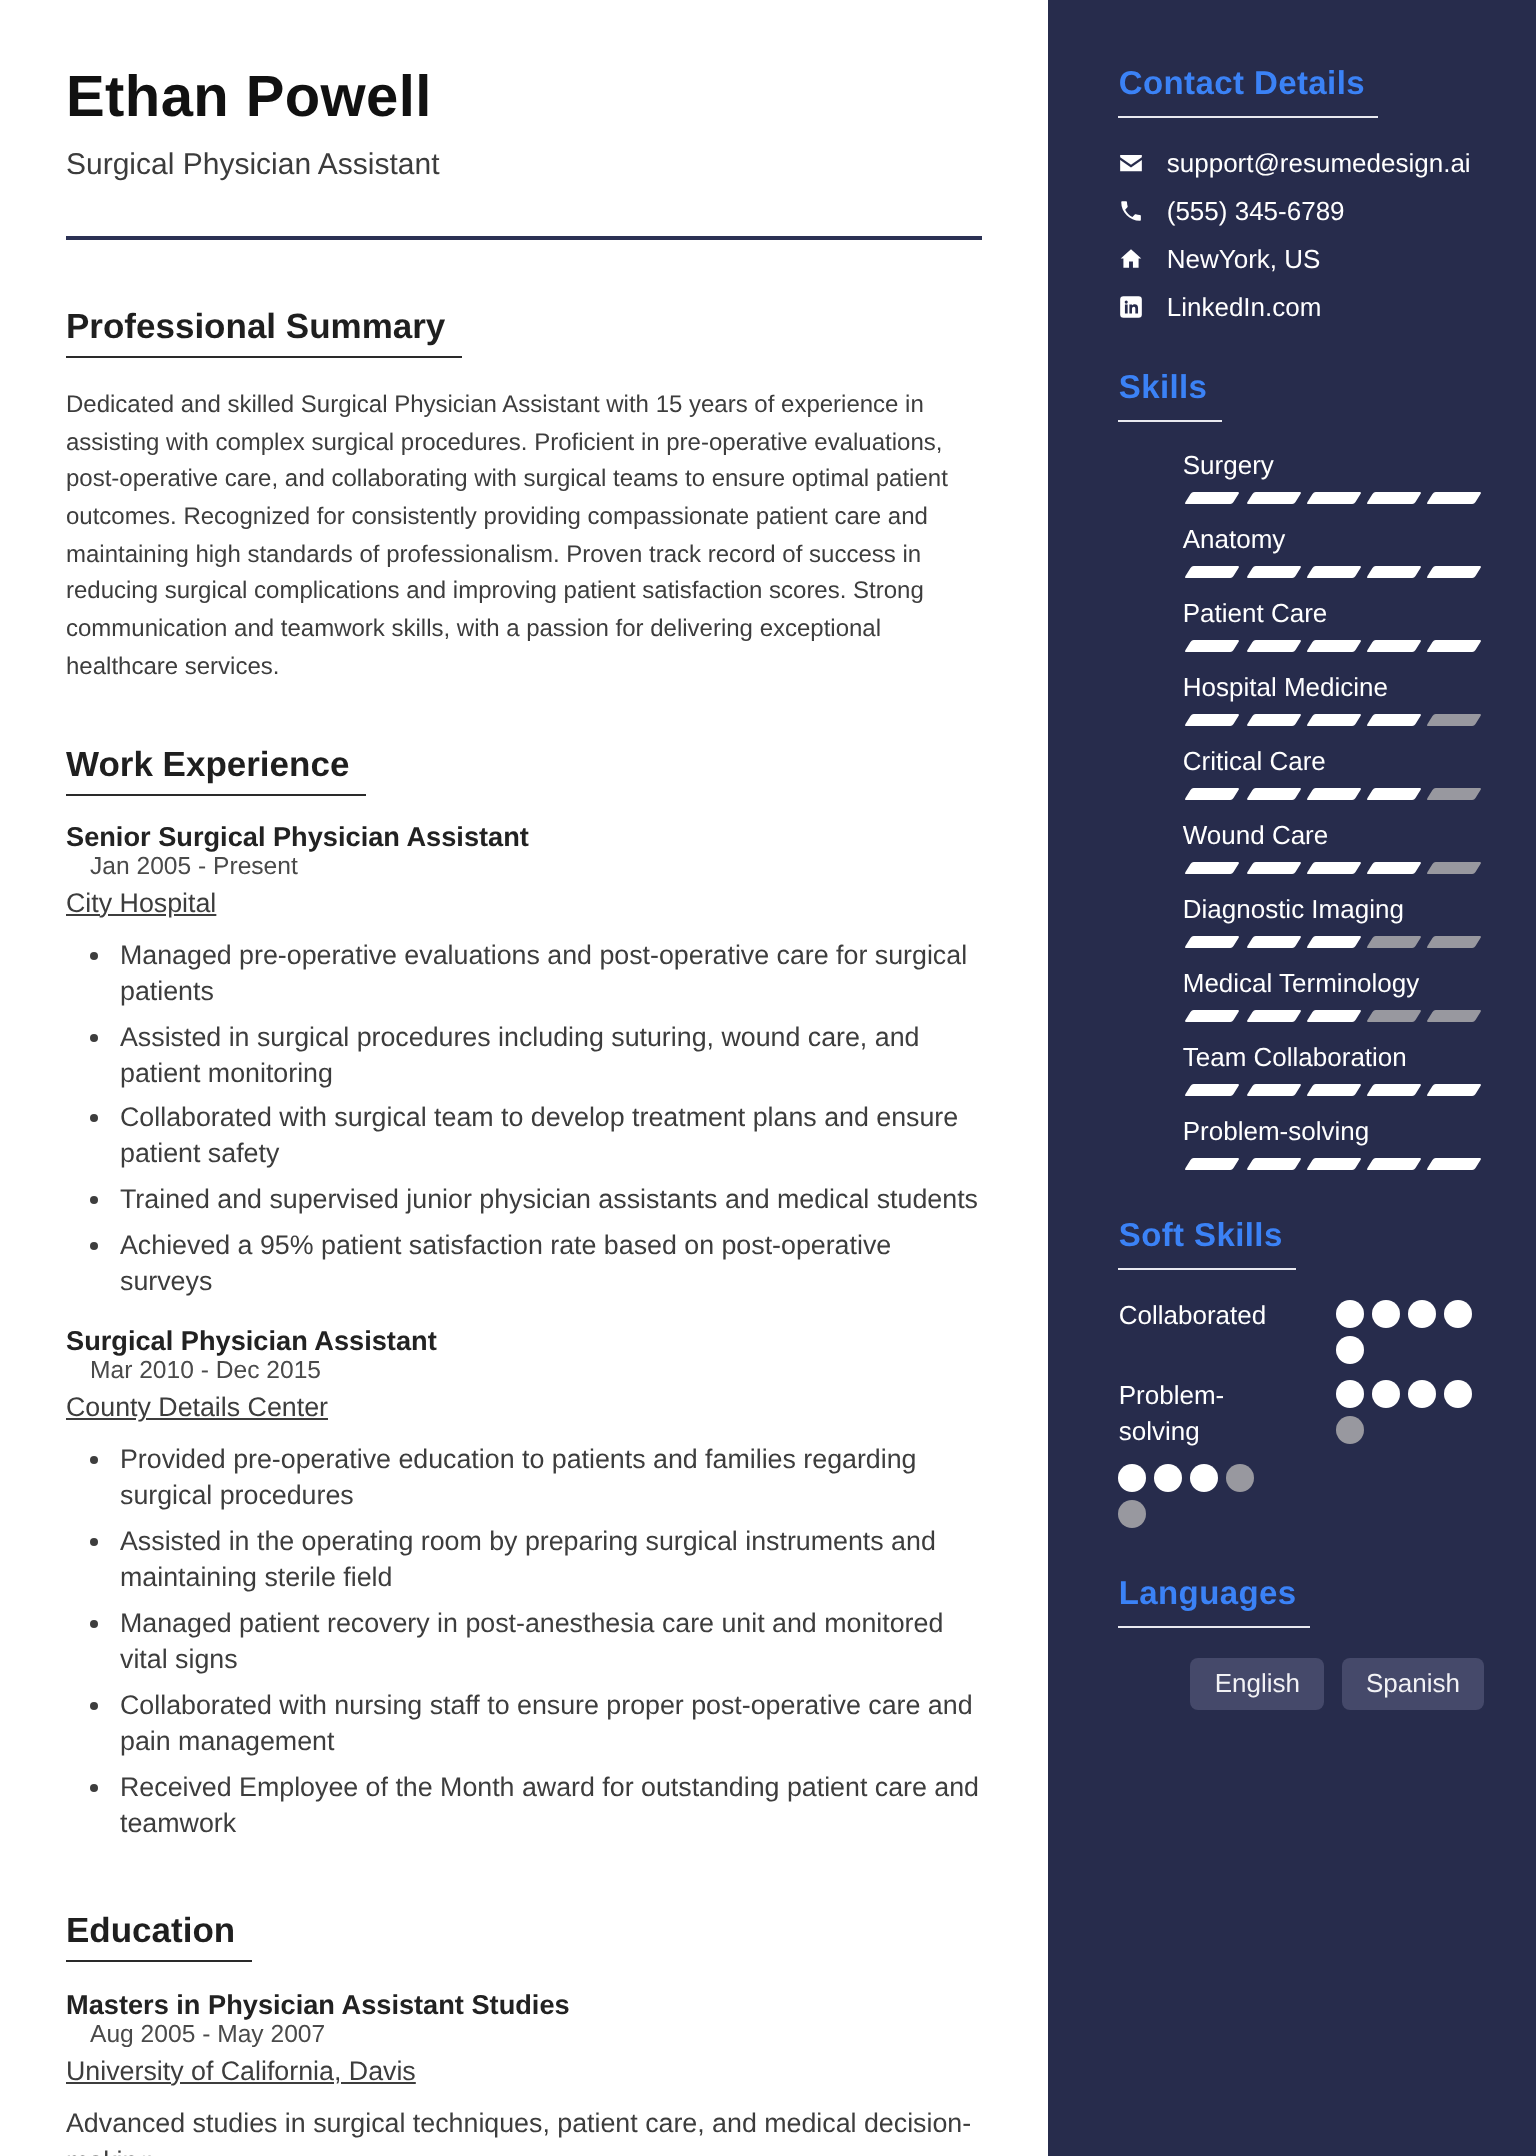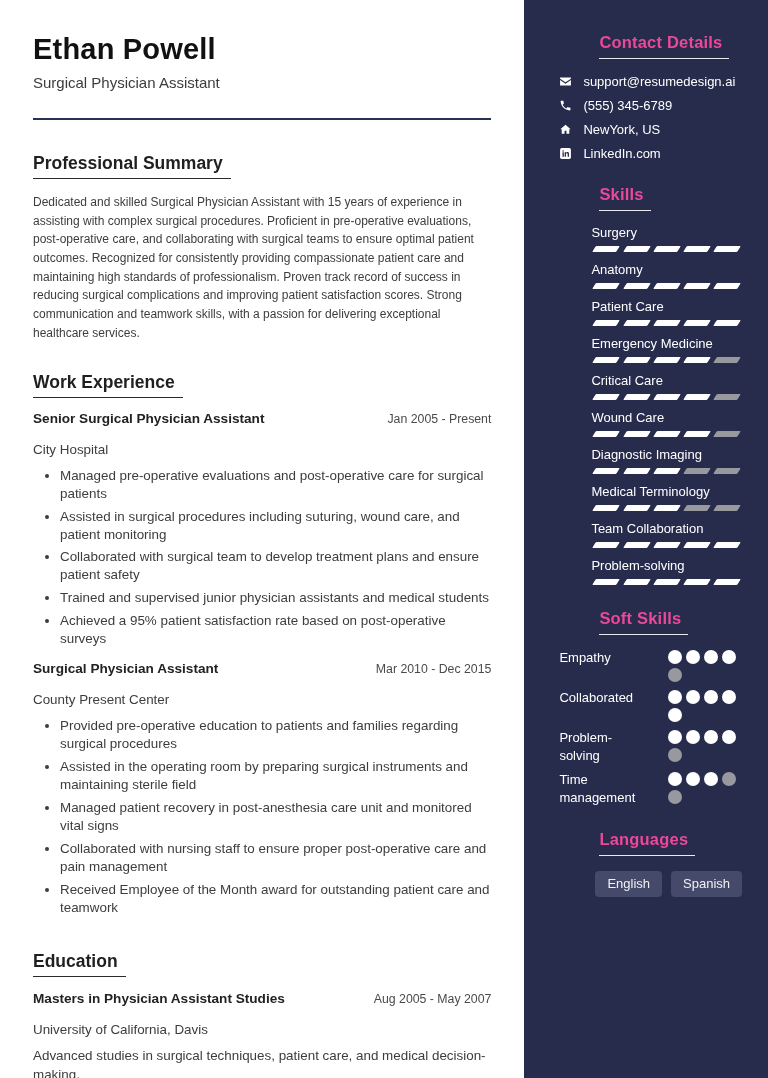--- a/index.html
+++ b/index.html
@@ -19,34 +19,34 @@
   .main{width:564px;padding:34px 33px 0 33px;color:var(--body);}
   h1{font-size:29px;font-weight:bold;color:#111;line-height:1.1;letter-spacing:.2px;}
   .subtitle{font-size:15px;color:#3c3c3c;margin-top:8px;}
   .header-rule{height:2px;background:var(--accent);margin-top:27px;}
   h2.main-h{display:inline-block;font-size:17.5px;font-weight:bold;color:var(--ink);
     border-bottom:1.5px solid #2a2a2a;padding:0 8px 4px 0;}
   .sec-summary h2{margin-top:33px;}
   .sec-exp h2, .sec-edu h2{margin-top:29px;}
   .summary-text{font-size:12px;line-height:1.56;margin-top:14px;color:var(--body);}
   .job{margin-top:13px;}
-  .job-head,.edu-head{display:flex;justify-content:space-between;align-items:baseline;}
+  .job-head,.edu-head{display:flex;justify-content:flex-start;align-items:baseline;flex-direction:column;}
   .job-title,.edu-degree{font-size:13.6px;font-weight:bold;color:#222;}
   .job-date,.edu-date{font-size:12.3px;color:#4a4a4a;white-space:nowrap;flex-shrink:0;padding-left:12px;}
-  .job-company,.edu-school{font-size:13.4px;margin-top:16px;}
+  .job-company,.edu-school{font-size:13.4px;margin-top:4px;text-decoration:underline;}
   ul.bullets{margin:10px 0 4px 0;padding-left:27px;}
   ul.bullets li{font-size:13.4px;line-height:1.34;margin-bottom:5px;}
   .edu-entry{margin-top:14px;}
   .edu-desc{font-size:13.4px;line-height:1.45;margin-top:9px;}
 
   
   .sidebar{width:258px;height:100%;background:var(--navy);color:#fff;
     padding:33px 26px 0 35px;}
-  h2.side-h{display:inline-block;font-size:16.5px;font-weight:bold;color:#ec4899;
-    border-bottom:1.5px solid #e9e9ef;padding:0 7px 6px 0;letter-spacing:.2px;margin-left:40px;}
+  h2.side-h{display:inline-block;font-size:16.5px;font-weight:bold;color:#3b82f6;
+    border-bottom:1.5px solid #e9e9ef;padding:0 7px 6px 0;letter-spacing:.2px;}
   .side-sec{margin-bottom:24px;}
   .contact-list{margin-top:15px;}
   .contact-item{display:flex;align-items:center;gap:11px;margin-bottom:9px;font-size:13px;cursor:pointer;}
   .cicon{width:13px;height:13px;flex-shrink:0;color:#fff;display:inline-block;}
   .cicon svg{width:13px;height:13px;display:block;}
   .skills-list{margin-top:14px;}
   .skill{margin-bottom:10px;margin-left:32px;}
   .skill-label{font-size:13px;margin-bottom:6px;}
   .skill-bar{display:flex;gap:6px;padding:0 3px;}
   .seg{flex:1;height:6px;background:var(--muted);transform:skewX(-32deg);border-radius:1px;}
@@ -90,21 +90,21 @@
               <li class="bullet">Collaborated with surgical team to develop treatment plans and ensure patient safety</li>
               <li class="bullet">Trained and supervised junior physician assistants and medical students</li>
               <li class="bullet">Achieved a 95% patient satisfaction rate based on post-operative surveys</li>
             </ul>
           </div>
           <div class="job">
             <div class="job-head">
               <div class="job-title">Surgical Physician Assistant</div>
               <div class="job-date">Mar 2010 - Dec 2015</div>
             </div>
-            <div class="job-company">County Present Center</div>
+            <div class="job-company">County Details Center</div>
             <ul class="bullets">
               <li class="bullet">Provided pre-operative education to patients and families regarding surgical procedures</li>
               <li class="bullet">Assisted in the operating room by preparing surgical instruments and maintaining sterile field</li>
               <li class="bullet">Managed patient recovery in post-anesthesia care unit and monitored vital signs</li>
               <li class="bullet">Collaborated with nursing staff to ensure proper post-operative care and pain management</li>
               <li class="bullet">Received Employee of the Month award for outstanding patient care and teamwork</li>
             </ul>
           </div>
         </div>
     </section>
@@ -192,21 +192,21 @@
             <div class="skill-label">Patient Care</div>
             <div class="skill-bar">
               <span class="seg on"></span>
               <span class="seg on"></span>
               <span class="seg on"></span>
               <span class="seg on"></span>
               <span class="seg on"></span>
             </div>
           </div>
           <div class="skill">
-            <div class="skill-label">Emergency Medicine</div>
+            <div class="skill-label">Hospital Medicine</div>
             <div class="skill-bar">
               <span class="seg on"></span>
               <span class="seg on"></span>
               <span class="seg on"></span>
               <span class="seg on"></span>
               <span class="seg"></span>
             </div>
           </div>
           <div class="skill">
             <div class="skill-label">Critical Care</div>
@@ -268,51 +268,40 @@
               <span class="seg on"></span>
             </div>
           </div>
         </div>
     </section>
 
     <section class="side-sec">
       <h2 class="side-h">Soft Skills</h2>
       <div class="soft-list" id="soft-list">
           <div class="soft-row">
-            <div class="soft-label">Empathy</div>
-            <div class="dots">
-              <span class="dot on"></span>
-              <span class="dot on"></span>
-              <span class="dot on"></span>
-              <span class="dot on"></span>
-              <span class="dot"></span>
-            </div>
-          </div>
-          <div class="soft-row">
             <div class="soft-label">Collaborated</div>
             <div class="dots">
               <span class="dot on"></span>
               <span class="dot on"></span>
               <span class="dot on"></span>
               <span class="dot on"></span>
               <span class="dot on"></span>
             </div>
           </div>
           <div class="soft-row">
             <div class="soft-label">Problem-solving</div>
             <div class="dots">
               <span class="dot on"></span>
               <span class="dot on"></span>
               <span class="dot on"></span>
               <span class="dot on"></span>
               <span class="dot"></span>
             </div>
           </div>
           <div class="soft-row">
-            <div class="soft-label">Time management</div>
             <div class="dots">
               <span class="dot on"></span>
               <span class="dot on"></span>
               <span class="dot on"></span>
               <span class="dot"></span>
               <span class="dot"></span>
             </div>
           </div>
         </div>
     </section>

